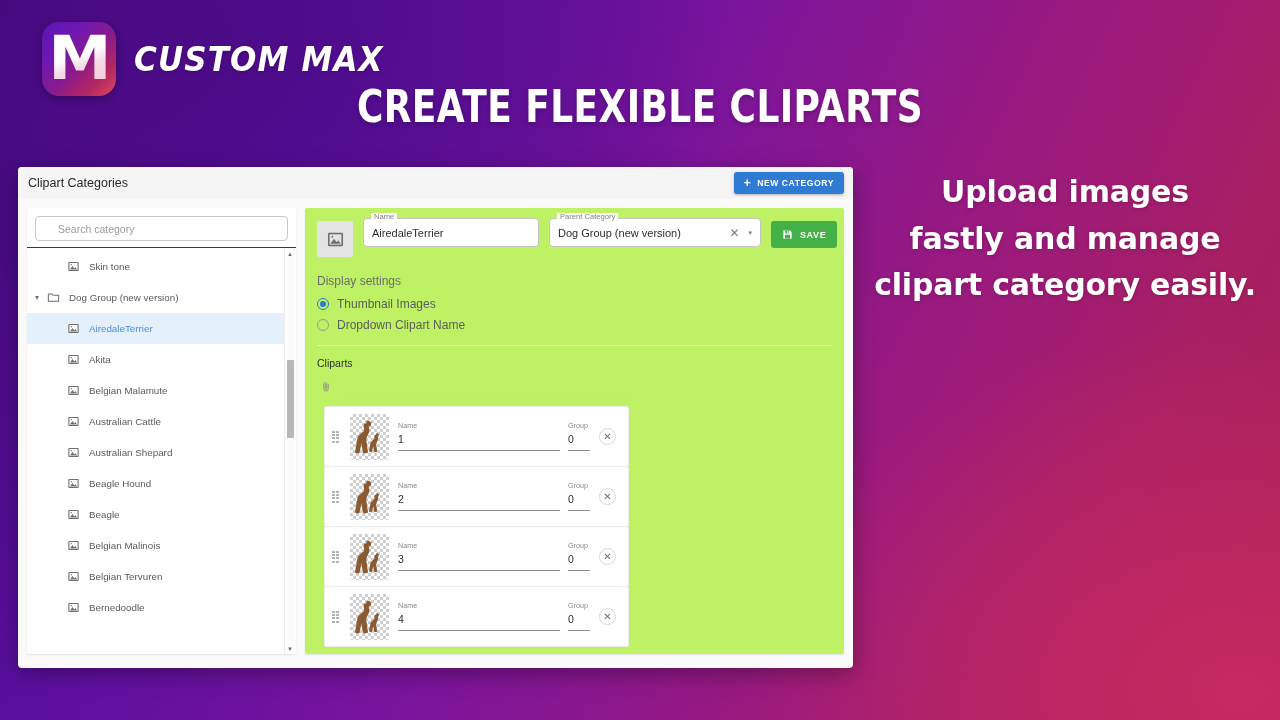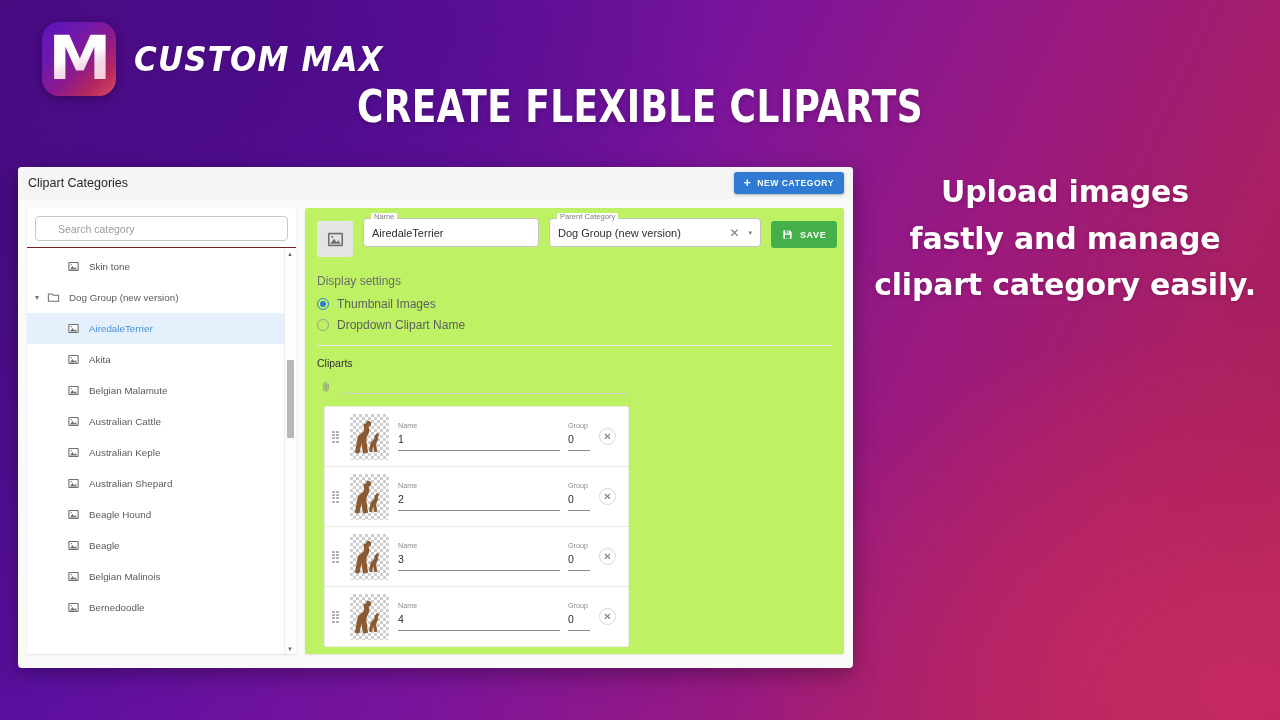--- a/index.html
+++ b/index.html
@@ -508,29 +508,20 @@
                 </svg>
                 <span class="tree-label">Australian Cattle</span>
               </div>
               <div class="tree-row child">
                 <svg class="ico" viewBox="0 0 24 24">
                   <rect x="2.5" y="3.5" width="19" height="17" rx="1.5" fill="#6e6e6e"></rect>
                   <rect x="4.5" y="5.5" width="15" height="13" fill="#ffffff"></rect>
                   <path d="M5.5 17.5 L10 11 L13.5 15.5 L15.5 13 L18.5 17.5 Z" fill="#6e6e6e"></path>
                   <circle cx="8" cy="8.6" r="1.2" fill="#6e6e6e"></circle>
                 </svg>
-                <span class="tree-label">Australian Keple</span>
-              </div>
-              <div class="tree-row child">
-                <svg class="ico" viewBox="0 0 24 24">
-                  <rect x="2.5" y="3.5" width="19" height="17" rx="1.5" fill="#6e6e6e"></rect>
-                  <rect x="4.5" y="5.5" width="15" height="13" fill="#ffffff"></rect>
-                  <path d="M5.5 17.5 L10 11 L13.5 15.5 L15.5 13 L18.5 17.5 Z" fill="#6e6e6e"></path>
-                  <circle cx="8" cy="8.6" r="1.2" fill="#6e6e6e"></circle>
-                </svg>
                 <span class="tree-label">Australian Shepard</span>
               </div>
               <div class="tree-row child">
                 <svg class="ico" viewBox="0 0 24 24">
                   <rect x="2.5" y="3.5" width="19" height="17" rx="1.5" fill="#6e6e6e"></rect>
                   <rect x="4.5" y="5.5" width="15" height="13" fill="#ffffff"></rect>
                   <path d="M5.5 17.5 L10 11 L13.5 15.5 L15.5 13 L18.5 17.5 Z" fill="#6e6e6e"></path>
                   <circle cx="8" cy="8.6" r="1.2" fill="#6e6e6e"></circle>
                 </svg>
                 <span class="tree-label">Beagle Hound</span>
@@ -545,20 +536,29 @@
                 <span class="tree-label">Beagle</span>
               </div>
               <div class="tree-row child">
                 <svg class="ico" viewBox="0 0 24 24">
                   <rect x="2.5" y="3.5" width="19" height="17" rx="1.5" fill="#6e6e6e"></rect>
                   <rect x="4.5" y="5.5" width="15" height="13" fill="#ffffff"></rect>
                   <path d="M5.5 17.5 L10 11 L13.5 15.5 L15.5 13 L18.5 17.5 Z" fill="#6e6e6e"></path>
                   <circle cx="8" cy="8.6" r="1.2" fill="#6e6e6e"></circle>
                 </svg>
                 <span class="tree-label">Belgian Malinois</span>
+              </div>
+              <div class="tree-row child">
+                <svg class="ico" viewBox="0 0 24 24">
+                  <rect x="2.5" y="3.5" width="19" height="17" rx="1.5" fill="#6e6e6e"></rect>
+                  <rect x="4.5" y="5.5" width="15" height="13" fill="#ffffff"></rect>
+                  <path d="M5.5 17.5 L10 11 L13.5 15.5 L15.5 13 L18.5 17.5 Z" fill="#6e6e6e"></path>
+                  <circle cx="8" cy="8.6" r="1.2" fill="#6e6e6e"></circle>
+                </svg>
+                <span class="tree-label">Belgian Tervuren</span>
               </div>
               <div class="tree-row child">
                 <svg class="ico" viewBox="0 0 24 24">
                   <rect x="2.5" y="3.5" width="19" height="17" rx="1.5" fill="#6e6e6e"></rect>
                   <rect x="4.5" y="5.5" width="15" height="13" fill="#ffffff"></rect>
                   <path d="M5.5 17.5 L10 11 L13.5 15.5 L15.5 13 L18.5 17.5 Z" fill="#6e6e6e"></path>
                   <circle cx="8" cy="8.6" r="1.2" fill="#6e6e6e"></circle>
                 </svg>
                 <span class="tree-label">Bernedoodle</span>
               </div>

